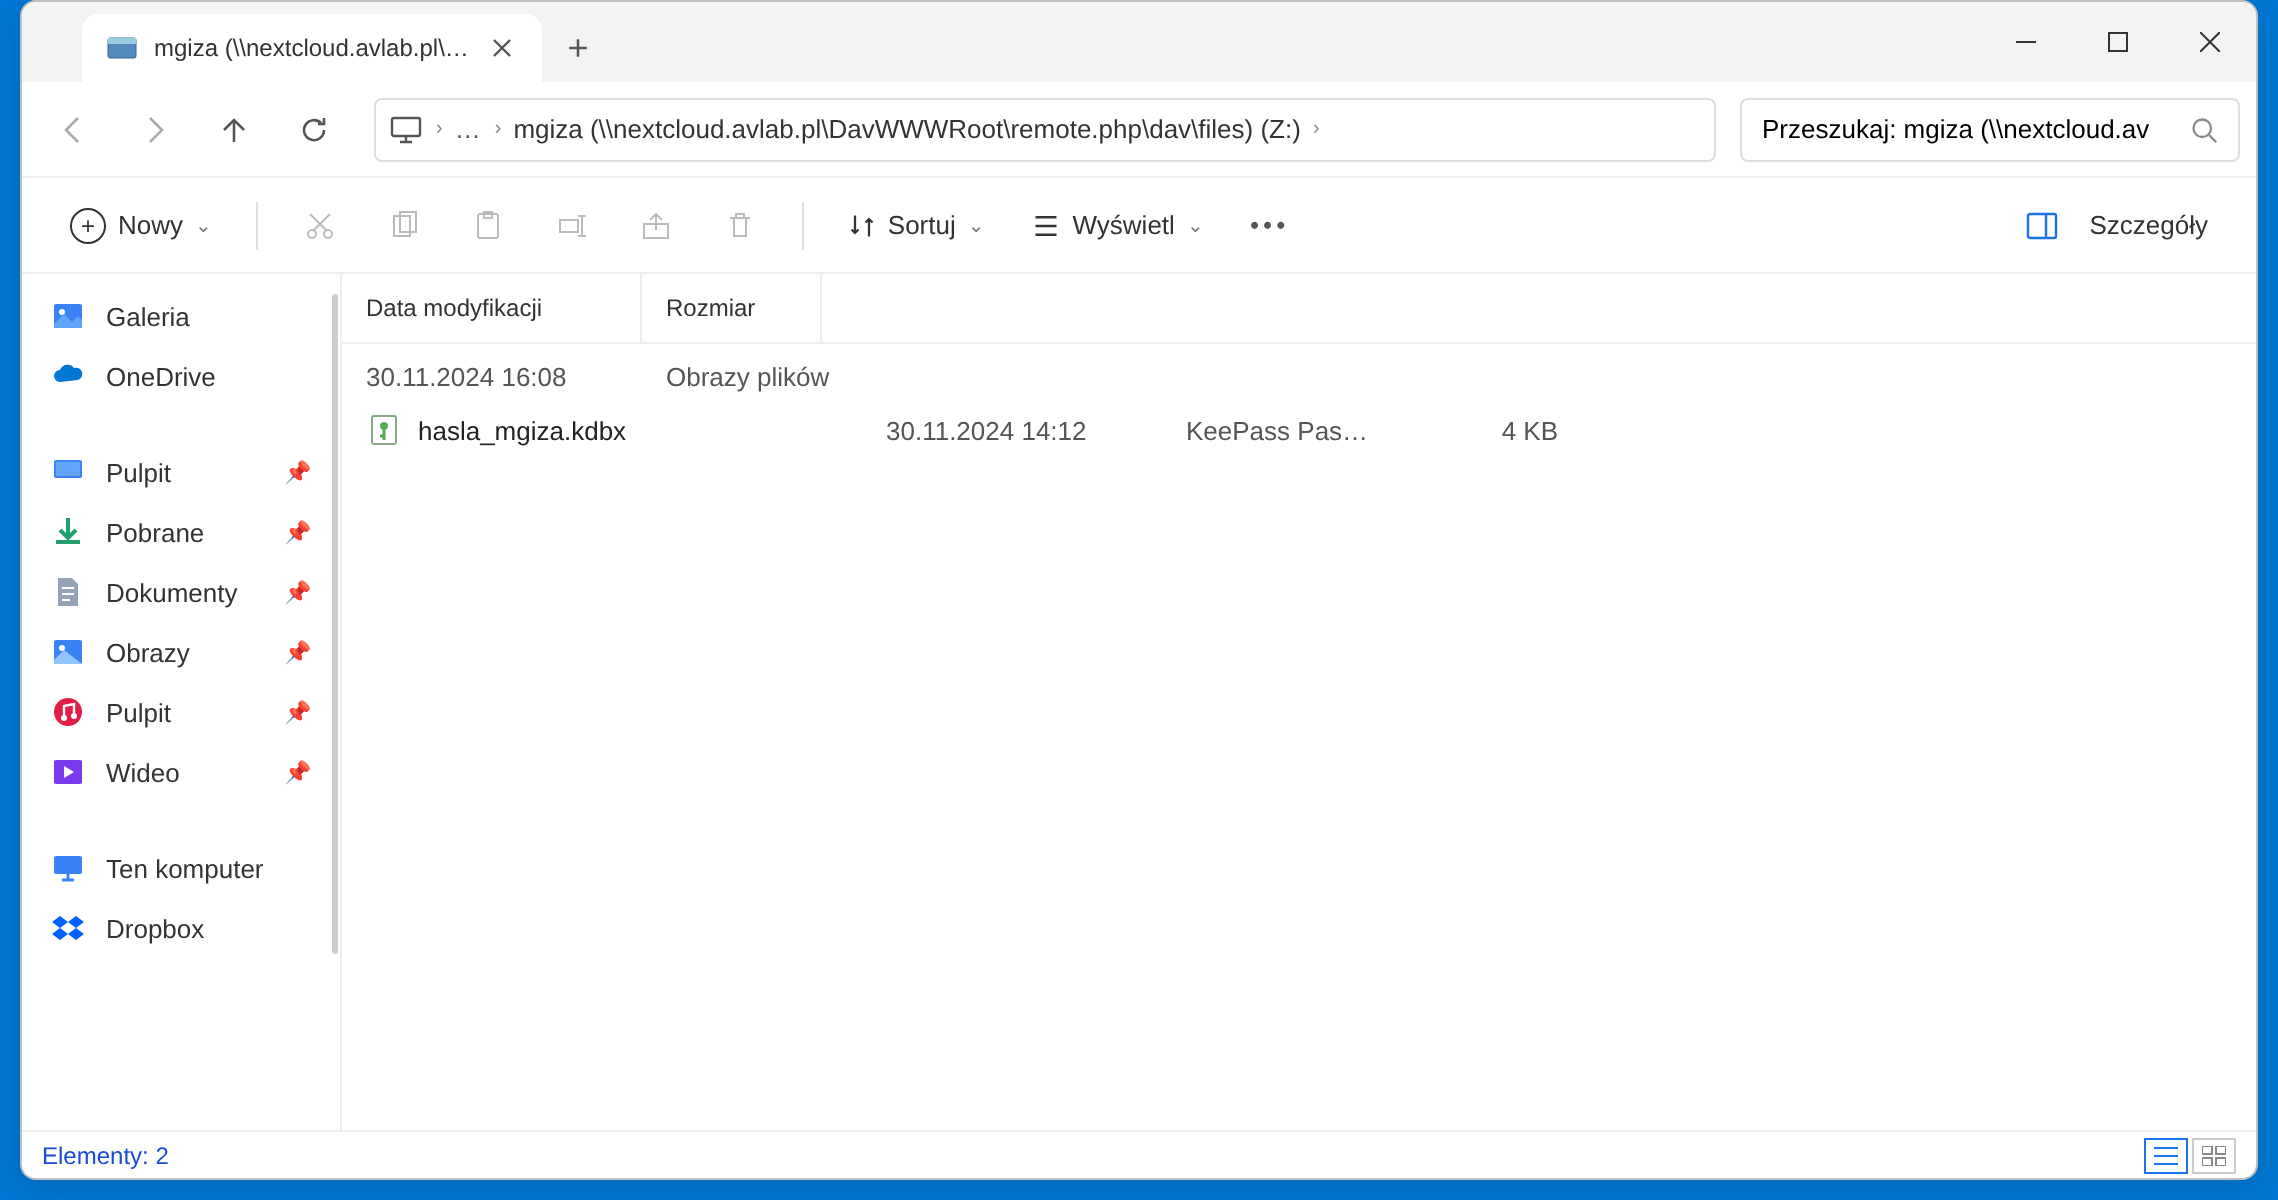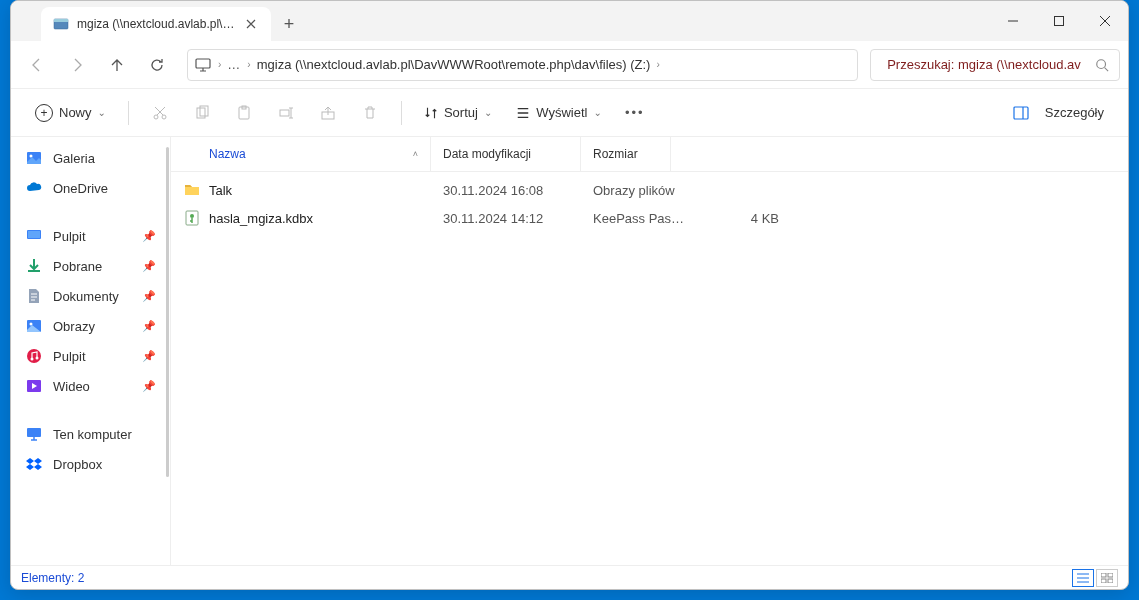--- a/index.html
+++ b/index.html
@@ -16,21 +16,21 @@
 .winbtn { width: 46px; display: flex; align-items: center; justify-content: center; color: #333; }
 .winbtn svg { width: 10px; height: 10px; }
 .navrow { height: 48px; display: flex; align-items: center; padding: 0 8px; gap:4px; border-bottom:1px solid #eee;}
 .navbtn { width: 36px; height: 36px; display: flex; align-items: center; justify-content: center; color: #555; border-radius: 4px; }
 .navbtn.disabled { color: #aaa; }
 .navbtn svg { width: 16px; height: 16px; }
 .pathbar { flex: 1; display: flex; align-items: center; border: 1px solid #ddd; border-radius: 4px; height: 32px; padding: 0 6px; gap: 6px; margin: 0 8px; font-size: 13px; color: #333;}
 .pathbar .pc-icon { width:18px; height:18px; display:flex; align-items:center; justify-content:center;}
 .pathbar .chev { color:#888; font-size:10px;}
 .pathbar .dots { color:#555; letter-spacing:1px;}
-.searchbox { width: 250px; height: 32px; border: 1px solid #ddd; border-radius: 4px; display: flex; align-items: center; padding: 0 10px; font-size: 13px; color: #7f1d1d; gap:8px;text-align:center;}
+.searchbox { width: 250px; height: 32px; border: 1px solid #ddd; border-radius: 4px; display: flex; align-items: center; padding: 0 10px; font-size: 13px; color: #000000; gap:8px;}
 .searchbox span { flex:1; white-space:nowrap; overflow:hidden; text-overflow:ellipsis;}
 .toolbar { height: 48px; display: flex; align-items: center; padding: 0 16px; gap: 8px; border-bottom: 1px solid #eee; }
 .toolbtn { display:flex; align-items:center; gap:6px; padding: 6px 8px; font-size:13px; color:#333; border-radius:4px;}
 .toolbtn.icononly { width:34px; justify-content:center;}
 .toolbtn .chev { font-size:10px; color:#777;}
 .plus-circle { width:18px; height:18px; border:1.5px solid #333; border-radius:50%; display:flex; align-items:center; justify-content:center; font-size:12px; line-height:1;}
 .sep { width:1px; height:24px; background:#ddd; margin:0 6px;}
 .tool-disabled { color:#bbb;}
 .toolbar .right { margin-left:auto; display:flex; align-items:center; gap:6px;}
 .details-btn { display:flex; align-items:center; gap:16px; padding:6px 8px; font-size:13px; color:#333;}
@@ -315,44 +315,29 @@
             <svg viewBox="0 0 18 18">
               <path d="M5 3 L9 6 L5 9 L1 6 Z M13 3 L17 6 L13 9 L9 6 Z M5 9 L9 12 L5 15 L1 12 Z M13 9 L17 12 L13 15 L9 12 Z" fill="#0061fe"></path>
             </svg>
           </span>
         <span>Dropbox</span>
       </div>
     </div>
 
     <div class="content">
       <div class="colheaders">
-        <div class="colh name">
-          <span style="width:20px;"></span>
-          <span>Nazwa</span>
-          <span style="flex:1"></span>
-          <span class="sortarrow">˄</span>
-        </div>
         <div class="colh date">
             <span>Data modyfikacji</span>
           </div>
         <div class="colh size">
             <span>Rozmiar</span>
           </div>
       </div>
       <div class="filerows">
         <div class="filerow">
-          <div class="c name">
-            <span class="file-icon">
-                <svg viewBox="0 0 18 18">
-                  <path d="M2 4 H7 L9 6 H16 V14 H2 Z" fill="#ffd35c"></path>
-                  <path d="M2 4 H7 L9 6 H2 Z" fill="#e6b23c"></path>
-                </svg>
-              </span>
-            <span>Talk</span>
-          </div>
           <div class="c date">30.11.2024 16:08</div>
           <div class="c type">Obrazy plików</div>
           <div class="c size"></div>
         </div>
         <div class="filerow">
           <div class="c name">
             <span class="file-icon">
                 <svg viewBox="0 0 18 18">
                   <rect x="3" y="2" width="12" height="14" rx="1" fill="#fff" stroke="#8a8" stroke-width="1"></rect>
                   <circle cx="9" cy="7" r="2" fill="#5a5"></circle>

